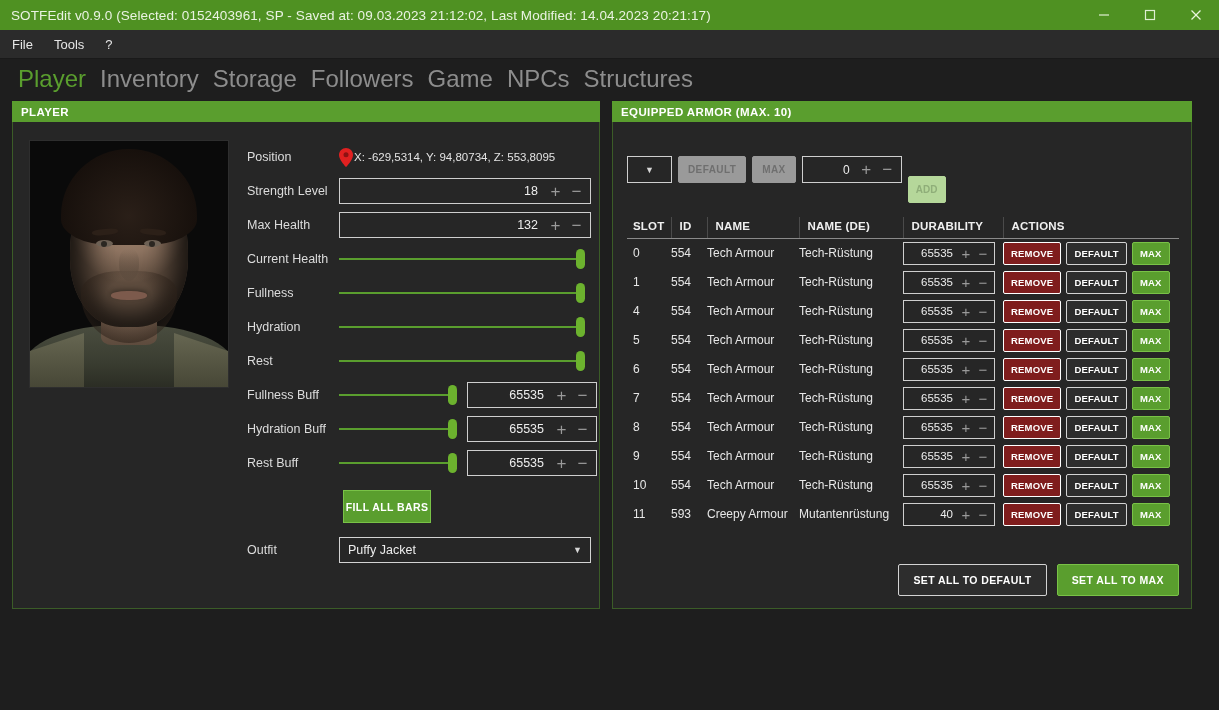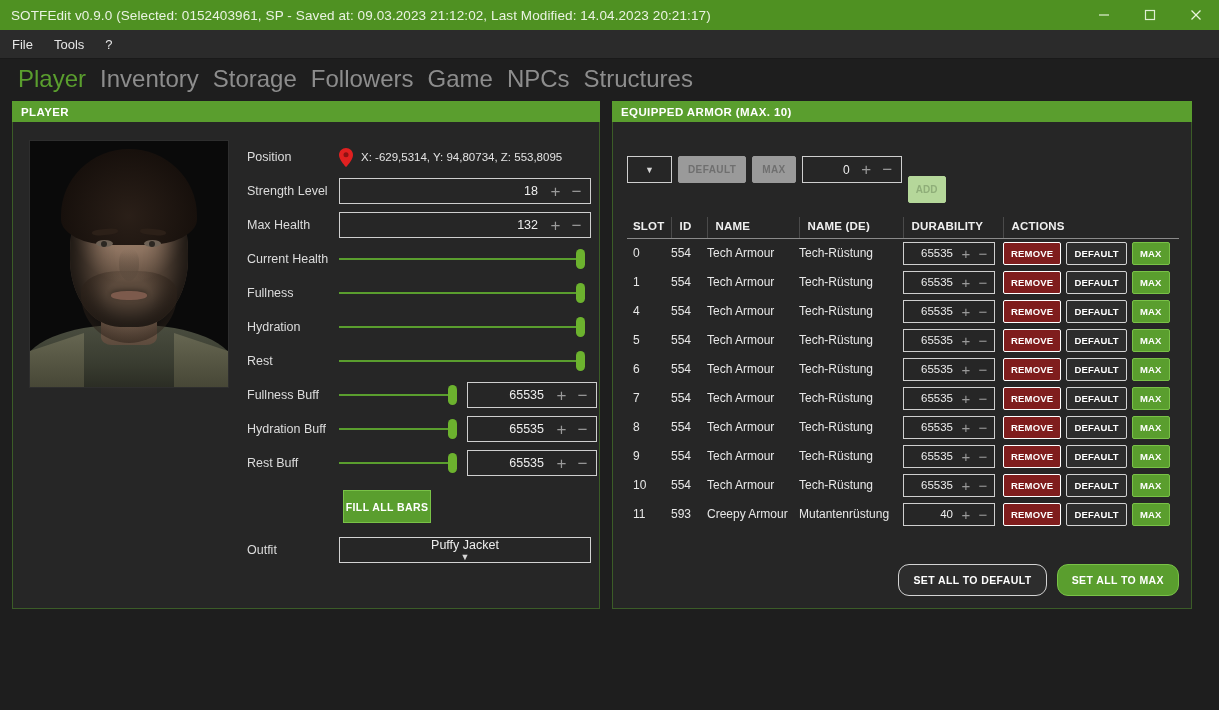--- a/index.html
+++ b/index.html
@@ -104,21 +104,21 @@
   .flatbtn {
     display: block; width: 196px; height: 26px; margin-top: 12px; background: #2d2d2d;
     border: 1px solid #d3d3d3; color: #ffffff; font-size: 10.5px; font-weight: bold;
     letter-spacing: .6px; cursor: pointer; font-family: "Liberation Sans", sans-serif;
   }
 
   
   .fields { margin-left: 18px; flex: 1 1 auto; position: relative; }
   .row { display: flex; align-items: center; height: 34px; }
   .lbl { width: 92px; flex: 0 0 92px; color: #dcdcdc; font-size: 12.5px; }
-  .posline { display: flex; align-items: center; gap: 8px; }
+  .posline { display: flex; align-items: center; gap: 1px; }
   .pin { width: 14px; height: 19px; position: relative; flex: 0 0 14px; }
   .pin svg { display: block; }
   .posval { color: #e3e3e3; font-size: 11.5px; }
 
   .numfield {
     border: 1px solid #cfcfcf; background: #262626; height: 26px; width: 252px;
     display: flex; align-items: center; justify-content: flex-end; padding-right: 4px; gap: 2px;
   }
   .numfield .v { color: #ededed; font-size: 12.5px; margin-right: 6px; }
   .pm { color: #9a9a9a; font-size: 17px; line-height: 1; width: 19px; text-align: center; cursor: pointer; user-select: none; }
@@ -135,21 +135,21 @@
 
   .fillbtn {
     margin: 10px 0 0 96px; width: 88px; height: 33px; background: #5a9e2e; border: 1px solid #79c247;
     color: #ffffff; font-size: 10.5px; font-weight: bold; letter-spacing: .4px; cursor: pointer;
     font-family: "Liberation Sans", sans-serif;
   }
 
   .combo {
     border: 1px solid #d3d3d3; background: #262626; height: 26px; width: 252px;
     display: flex; align-items: center; padding: 0 8px; color: #ededed; font-size: 12.5px;
-    justify-content: space-between; cursor: pointer; flex-direction: column;
+    justify-content: space-between; cursor: pointer;
   }
   .caret { color: #d6d6d6; font-size: 9px; }
 
   
   .armor-panel { width: 580px; }
   .armor-body { padding: 14px 12px 12px 14px; height: 487px; display: flex; flex-direction: column; }
 
   .toolbar { display: flex; align-items: center; gap: 6px; margin-bottom: 14px; }
   .tb-combo {
     width: 45px; height: 27px; border: 1px solid #cfcfcf; background: #262626;
@@ -198,21 +198,21 @@
     display: flex; align-items: center; justify-content: center; cursor: pointer; border-radius: 2px;
     font-family: "Liberation Sans", sans-serif;
   }
   .abtn.remove { background: #7f1d1d; border: 1px solid #ffffff; color: #ffffff; min-width: 56px; }
   .abtn.default { background: #2d2d2d; border: 1px solid #d3d3d3; color: #ffffff; min-width: 58px; }
   .abtn.max { background: #5a9e2e; border: 1px solid #79c247; color: #ffffff; min-width: 34px; }
 
   .armor-footer { margin-top: auto; display: flex; justify-content: flex-end; gap: 10px; padding-top: 10px; }
   .fbtn {
     height: 32px; padding: 0 14px; font-size: 10.5px; font-weight: bold; letter-spacing: .4px;
-    display: flex; align-items: center; cursor: pointer; border-radius: 11px;
+    display: flex; align-items: center; cursor: pointer; border-radius: 2px;
     font-family: "Liberation Sans", sans-serif;
   }
   .fbtn.ghost { background: #2d2d2d; border: 1px solid #d3d3d3; color: #ffffff; }
   .fbtn.green { background: #5a9e2e; border: 1px solid #79c247; color: #ffffff; }
 </style>
 </head>
 <body>
 
 <div class="app">
 

